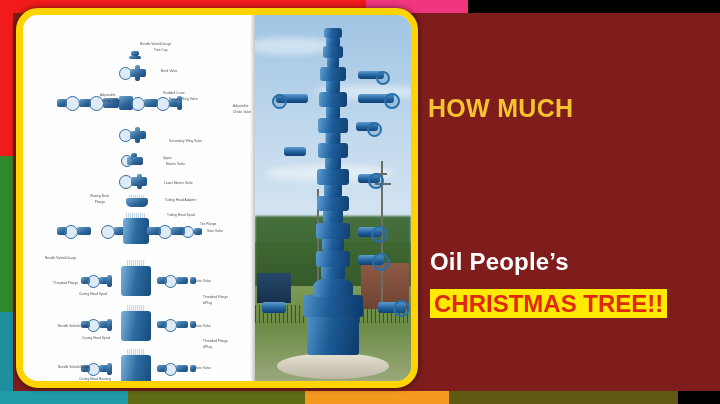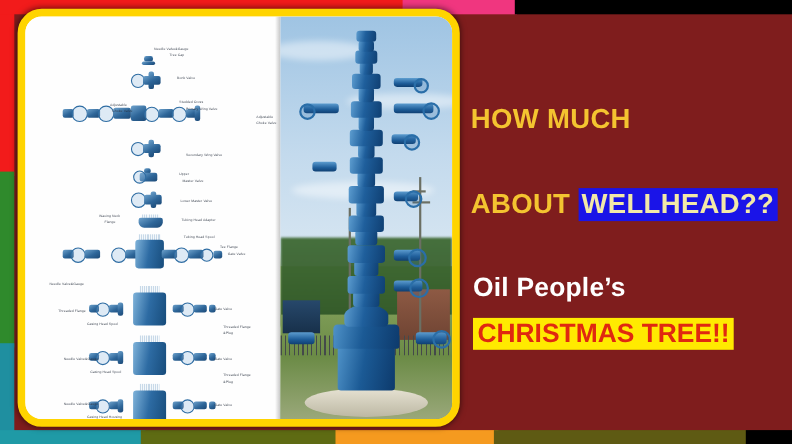--- a/index.html
+++ b/index.html
@@ -326,18 +326,17 @@
           <div class="seg" style="bottom:308px;width:14px;height:10px;"></div>
           <div class="seg" style="bottom:317px;width:18px;height:10px;"></div>
         </div>
       </div>
 
     </div>
   </div>
 
   <div class="copy">
     <div class="hl l1">HOW MUCH</div>
-    <div class="hl l3"><span>ABOUT </span><span class="hi-blue">WELLHEAD??</span></div>
     <div class="hl l4">Oil People’s</div>
     <div class="hl l5"><span class="hi-yellow">CHRISTMAS TREE!!</span></div>
   </div>
 
 </div>
 
 </body></html>

